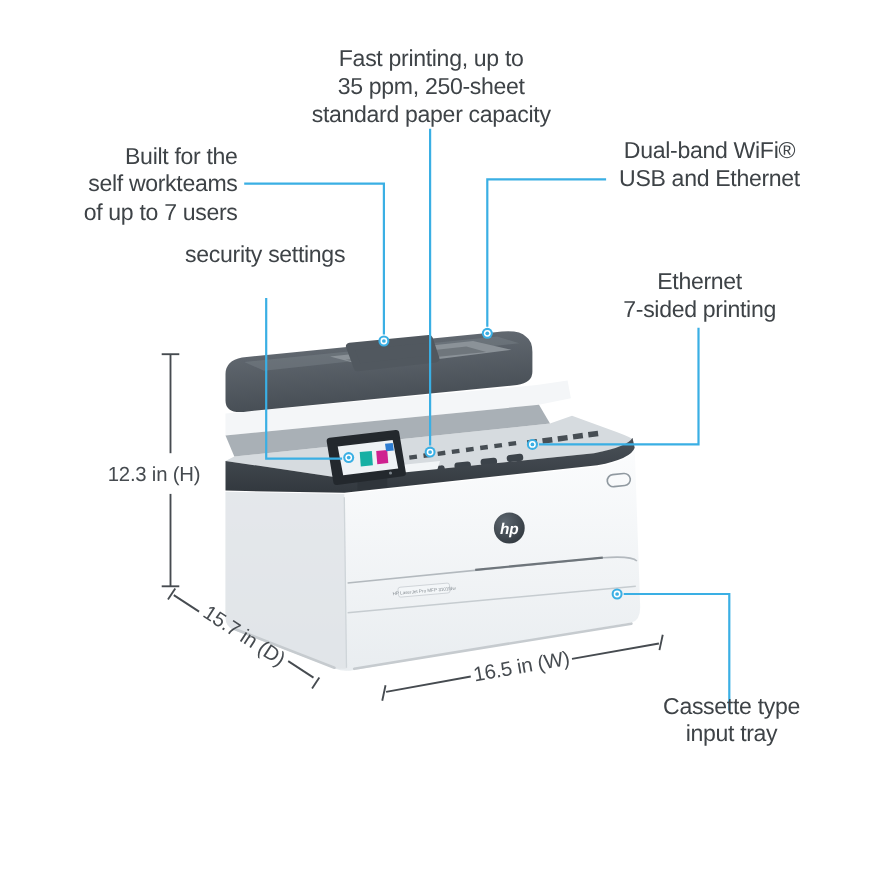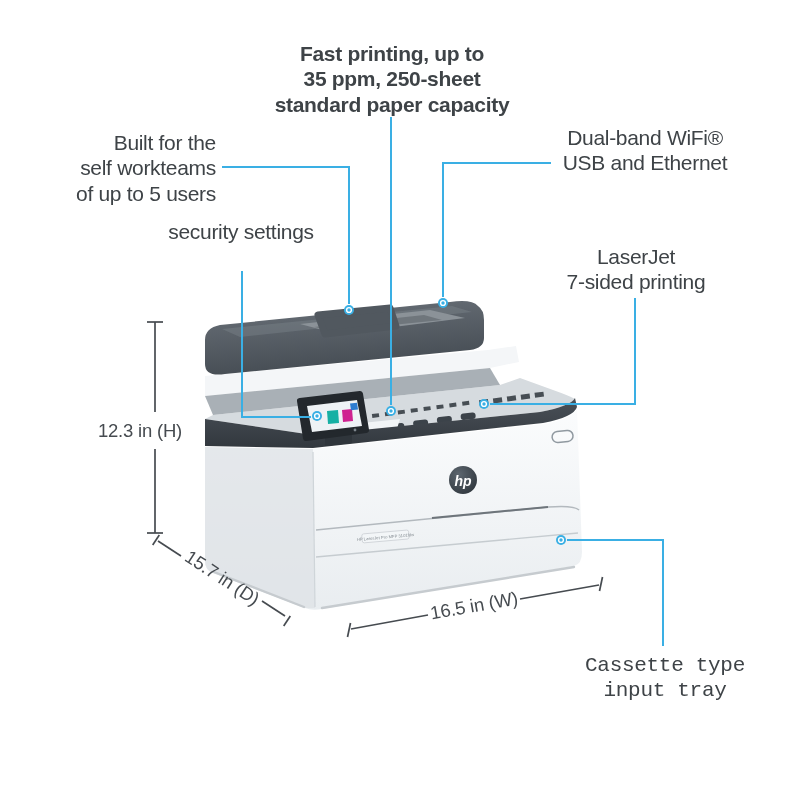--- a/index.html
+++ b/index.html
@@ -179,44 +179,44 @@
         <circle class="dot-core" r="1.7"></circle>
       </g>
       <g transform="translate(561,540)">
         <circle class="dot-outer" r="5"></circle>
         <circle class="dot-ring" r="3.1"></circle>
         <circle class="dot-core" r="1.7"></circle>
       </g>
     </g>
   </svg>
 
-  <div class="callout-text ta-c" style="left:232px;top:41px;width:320px;font-weight:bold;">
+  <div class="callout-text ta-c" style="left:232px;top:41px;width:320px;">
     <div>Fast printing, up to</div>
     <div>35 ppm, 250-sheet</div>
     <div>standard paper capacity</div>
   </div>
 
   <div class="callout-text ta-r" style="left:56px;top:130px;width:160px;">
     <div>Built for the</div>
     <div>self workteams</div>
-    <div>of up to 5 users</div>
+    <div>of up to 7 users</div>
   </div>
 
   <div class="callout-text ta-c" style="left:141px;top:219px;width:200px;">
     <div>security settings</div>
   </div>
 
   <div class="callout-text ta-l" style="left:560px;top:125px;width:170px;">
     <div>Dual-band WiFi®</div>
     <div>USB and Ethernet</div>
   </div>
 
   <div class="callout-text ta-c" style="left:536px;top:244px;width:200px;">
-    <div>LaserJet</div>
+    <div>Ethernet</div>
     <div>7-sided printing</div>
   </div>
 
-  <div class="callout-text ta-c" style="left:565px;top:653px;width:200px;font-family:Liberation Mono, monospace;">
+  <div class="callout-text ta-c" style="left:565px;top:630px;width:200px;">
     <div>Cassette type</div>
     <div>input tray</div>
   </div>
 
 </div>
 
 </body></html>

